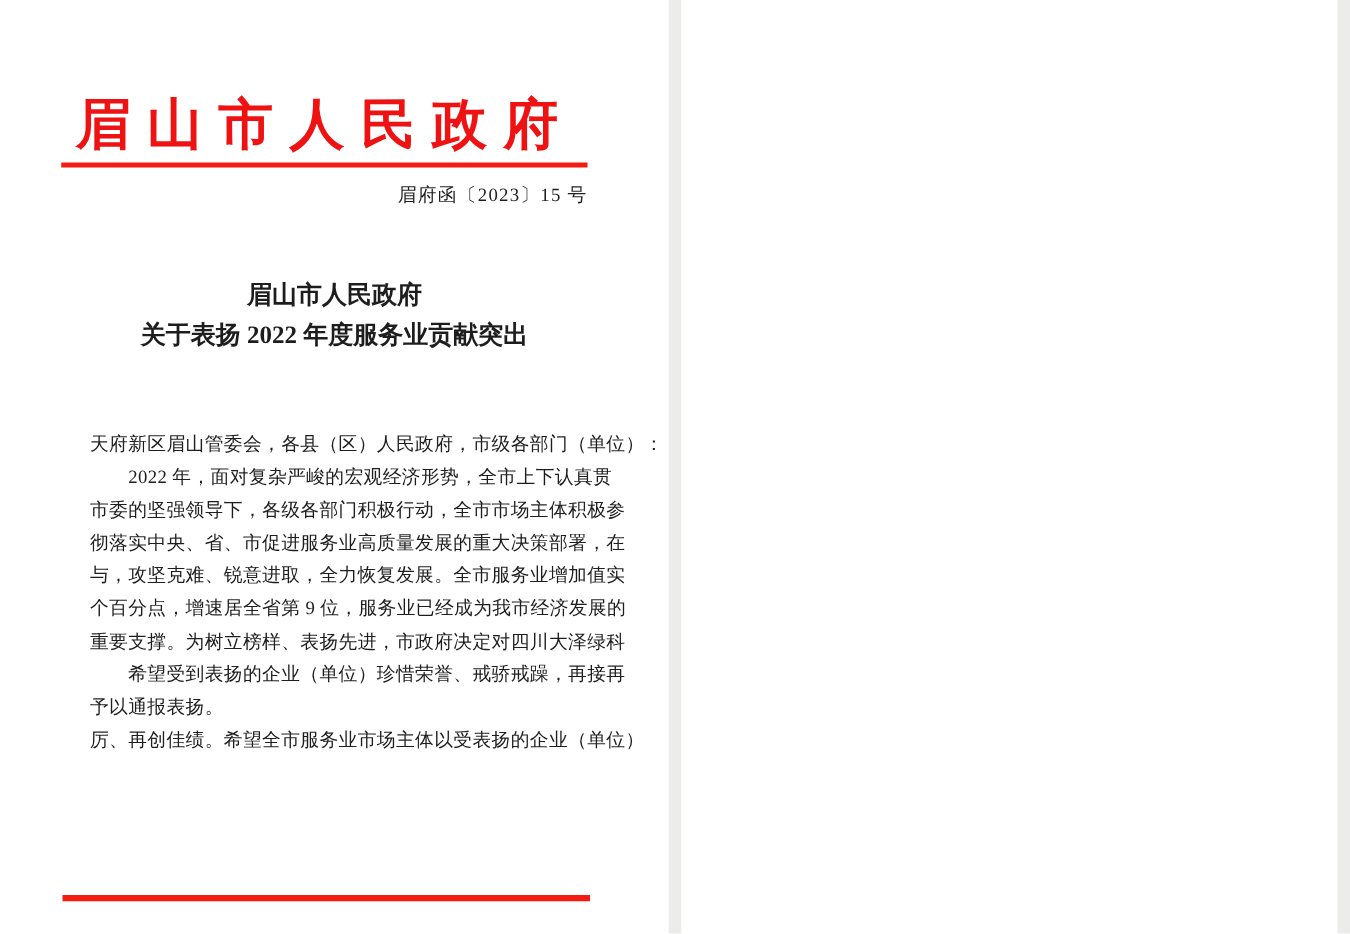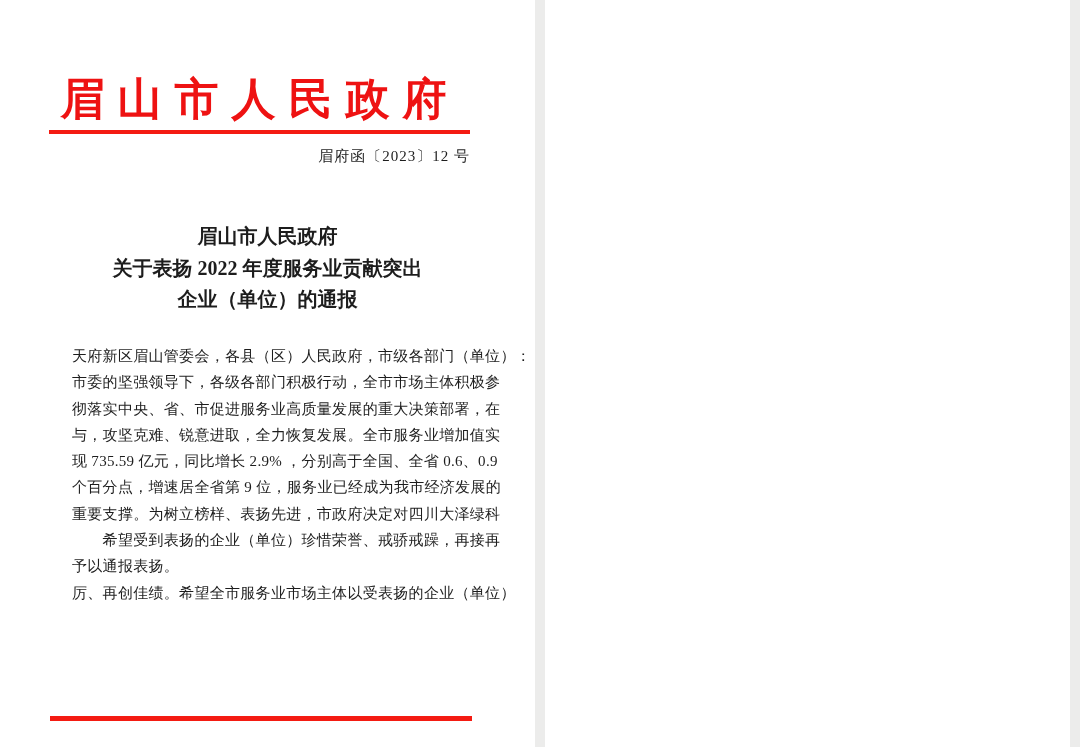--- a/index.html
+++ b/index.html
@@ -45,34 +45,33 @@
 
   <div class="strip gap-strip"></div>
   <div class="strip edge-strip"></div>
 
   <div class="page page-left">
 
     <div class="masthead" style="color:#ee1212;">眉山市人民政府</div>
 
     <div class="masthead-rule" style="background:#f41b12;"></div>
 
-    <div class="doc-number">眉府函〔2023〕12 号</div>
+    <div class="doc-number">眉府函〔2023〕15 号</div>
 
     <div class="doc-title">
       <div>眉山市人民政府</div>
       <div>关于表扬 2022 年度服务业贡献突出</div>
-      <div>企业（单位）的通报</div>
     </div>
 
     <div class="body-block">
       <div class="bline">天府新区眉山管委会，各县（区）人民政府，市级各部门（单位）：</div>
+      <div class="bline">　　2022 年，面对复杂严峻的宏观经济形势，全市上下认真贯</div>
       <div class="bline">市委的坚强领导下，各级各部门积极行动，全市市场主体积极参</div>
       <div class="bline">彻落实中央、省、市促进服务业高质量发展的重大决策部署，在</div>
       <div class="bline">与，攻坚克难、锐意进取，全力恢复发展。全市服务业增加值实</div>
-      <div class="bline">现 735.59 亿元，同比增长 2.9% ，分别高于全国、全省 0.6、0.9</div>
       <div class="bline">个百分点，增速居全省第 9 位，服务业已经成为我市经济发展的</div>
       <div class="bline">重要支撑。为树立榜样、表扬先进，市政府决定对四川大泽绿科</div>
       <div class="bline">　　希望受到表扬的企业（单位）珍惜荣誉、戒骄戒躁，再接再</div>
       <div class="bline">予以通报表扬。</div>
       <div class="bline">厉、再创佳绩。希望全市服务业市场主体以受表扬的企业（单位）</div>
     </div>
 
     <div class="footer-rule" style="background:#f41b12;"></div>
   </div>
 

